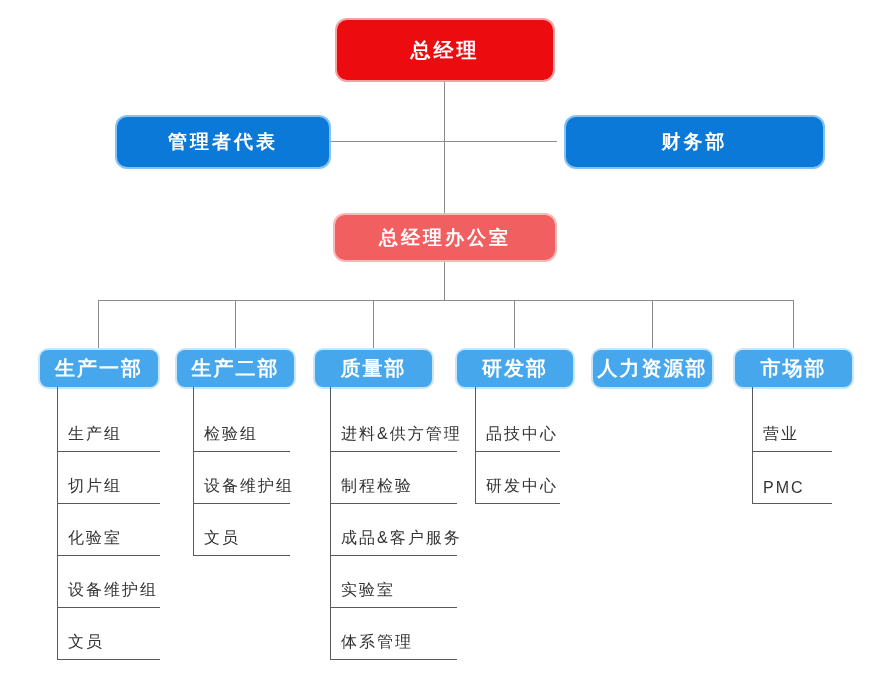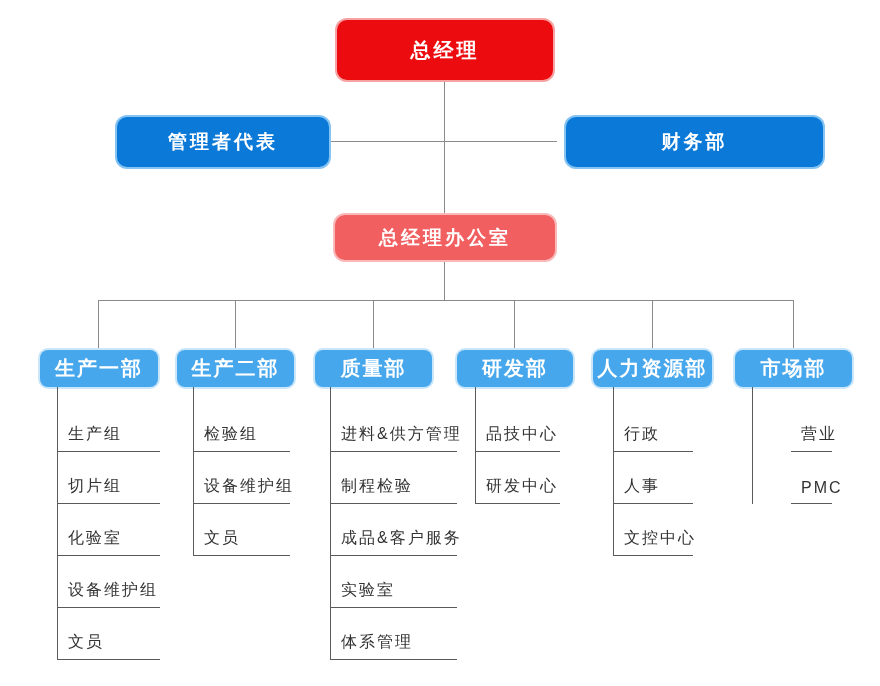--- a/index.html
+++ b/index.html
@@ -121,24 +121,19 @@
     <div class="col-item">成品&amp;客户服务</div>
     <div class="col-item">实验室</div>
     <div class="col-item">体系管理</div>
   </div>
 
   <div class="col-list" style="left:475px; width:85px;">
     <div class="col-item">品技中心</div>
     <div class="col-item">研发中心</div>
   </div>
 
-  <div class="col-list" style="left:613px; width:80px;">
-    <div class="col-item">行政</div>
-    <div class="col-item">人事</div>
-    <div class="col-item">文控中心</div>
-  </div>
 
-  <div class="col-list" style="left:752px; width:80px;padding-left:38px;">
+  <div class="col-list" style="left:752px; width:80px;">
     <div class="col-item">营业</div>
     <div class="col-item">PMC</div>
   </div>
 
 </div>
 
 </body></html>

